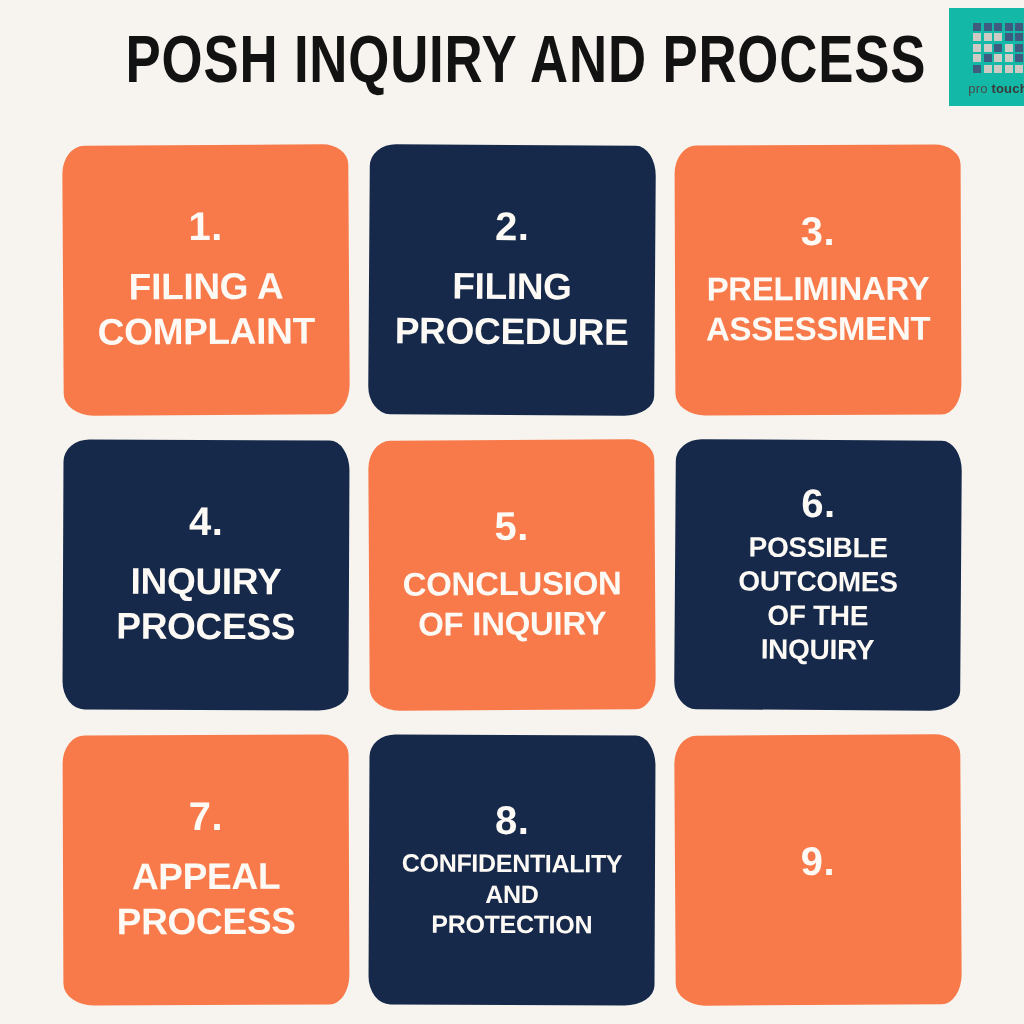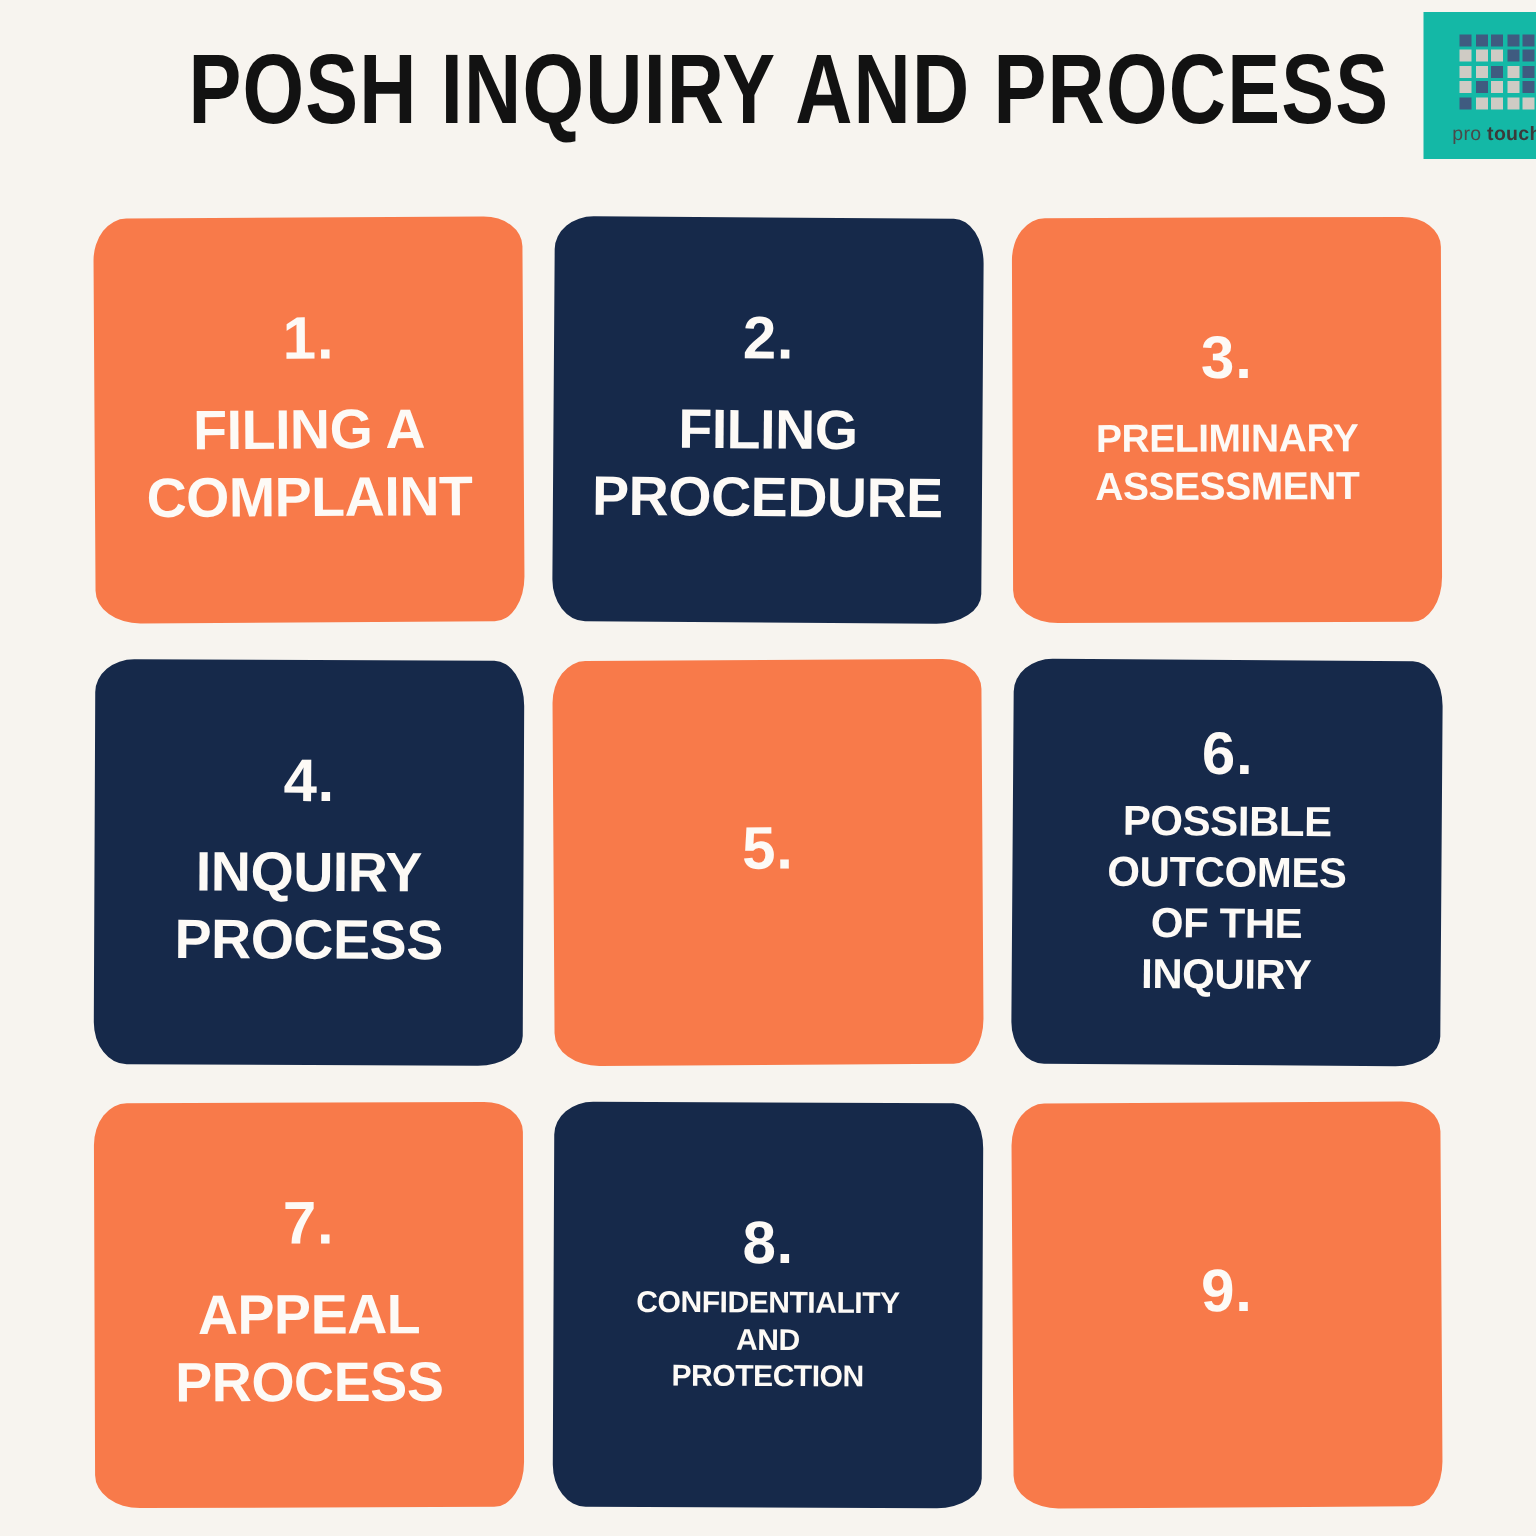--- a/index.html
+++ b/index.html
@@ -141,23 +141,23 @@
 
   .card-title {
     font-size: 37px;
     font-weight: bold;
     line-height: 1.22;
     letter-spacing: -0.3px;
     color: #fdfaf6;
     white-space: pre-line;
   }
 
-  .card-title.size-md { font-size: 26px; }
+  .card-title.size-md { font-size: 33px; }
   .card-title.size-sm { font-size: 28px; }
-  .card-title.size-xs { font-size: 20px; }
+  .card-title.size-xs { font-size: 25px; }
 
   .card-number.tight { margin-bottom: 8px; }
 </style>
 </head>
 <body>
 
 <div class="header">
 
   <h1 class="page-title">POSH INQUIRY AND PROCESS</h1>
 
@@ -213,20 +213,22 @@
         <div class="card-title size-md">PRELIMINARY
 ASSESSMENT</div>
       </div>
       <div class="card navy tilt-d">
         <div class="card-number">4.</div>
         <div class="card-title ">INQUIRY
 PROCESS</div>
       </div>
       <div class="card orange tilt-a">
         <div class="card-number">5.</div>
+        <div class="card-title size-md">CONCLUSION
+OF INQUIRY</div>
       </div>
       <div class="card navy tilt-b">
         <div class="card-number tight">6.</div>
         <div class="card-title size-sm">POSSIBLE
 OUTCOMES
 OF THE
 INQUIRY</div>
       </div>
       <div class="card orange tilt-c">
         <div class="card-number">7.</div>

